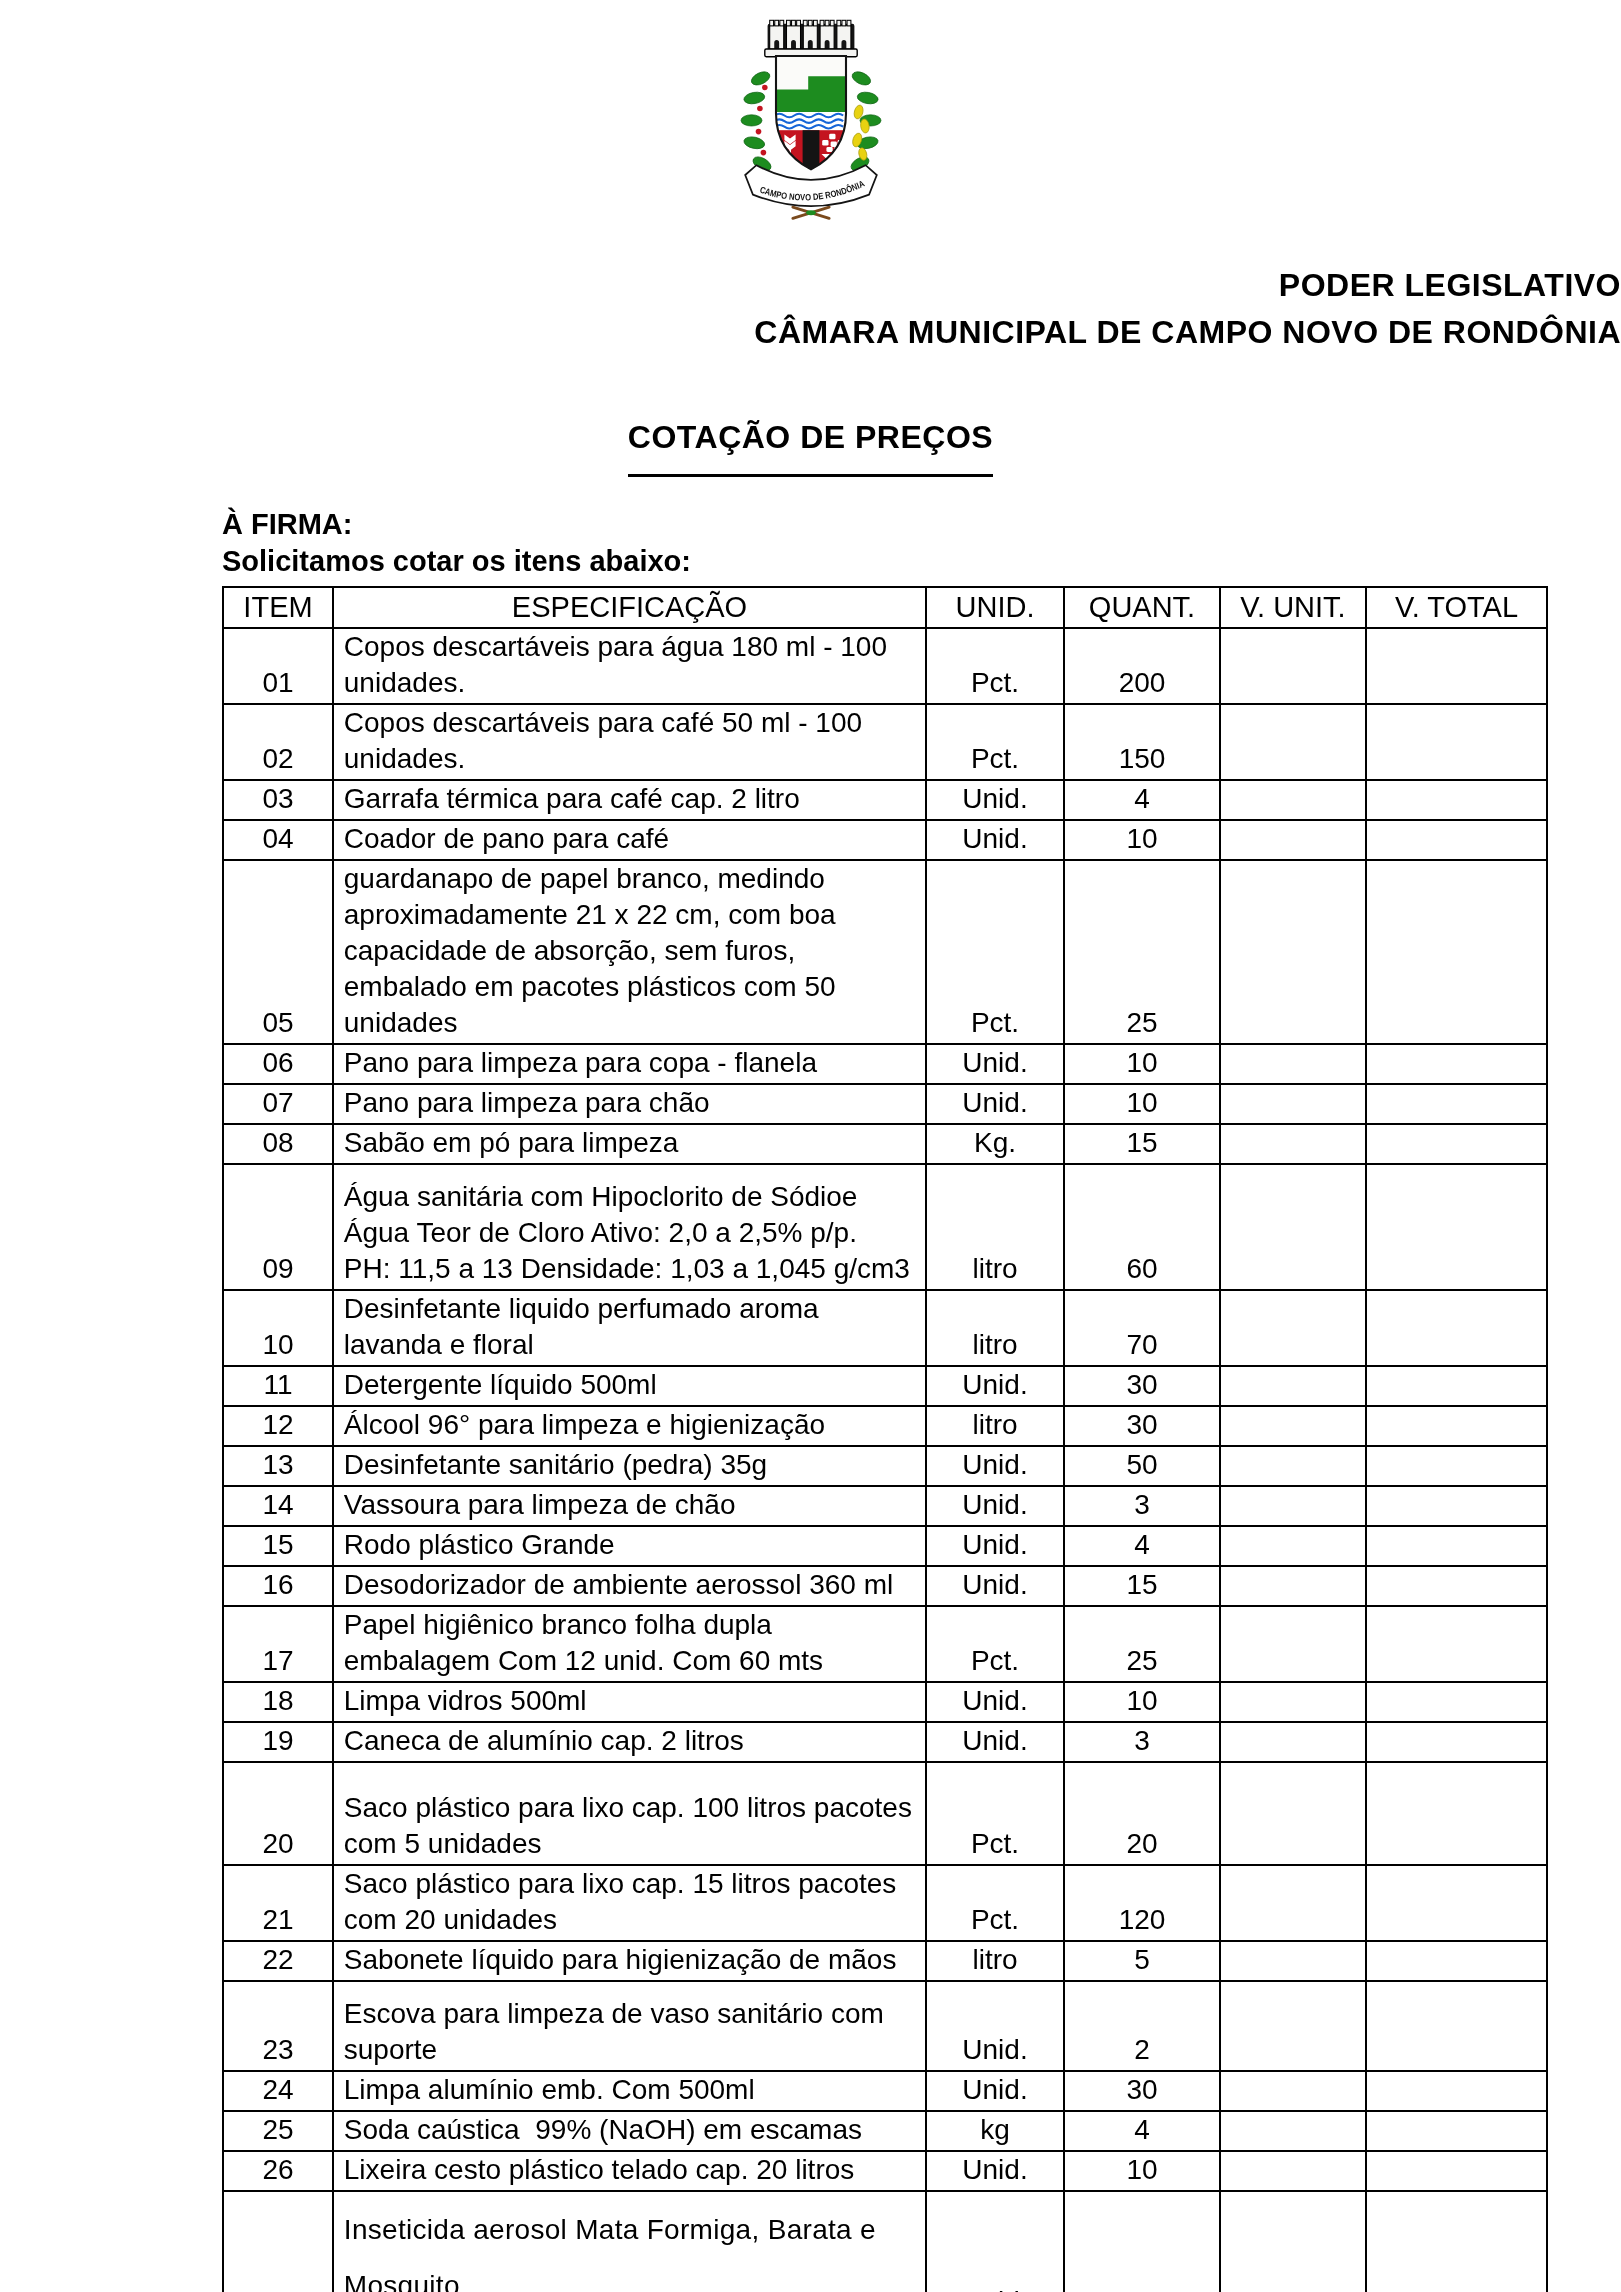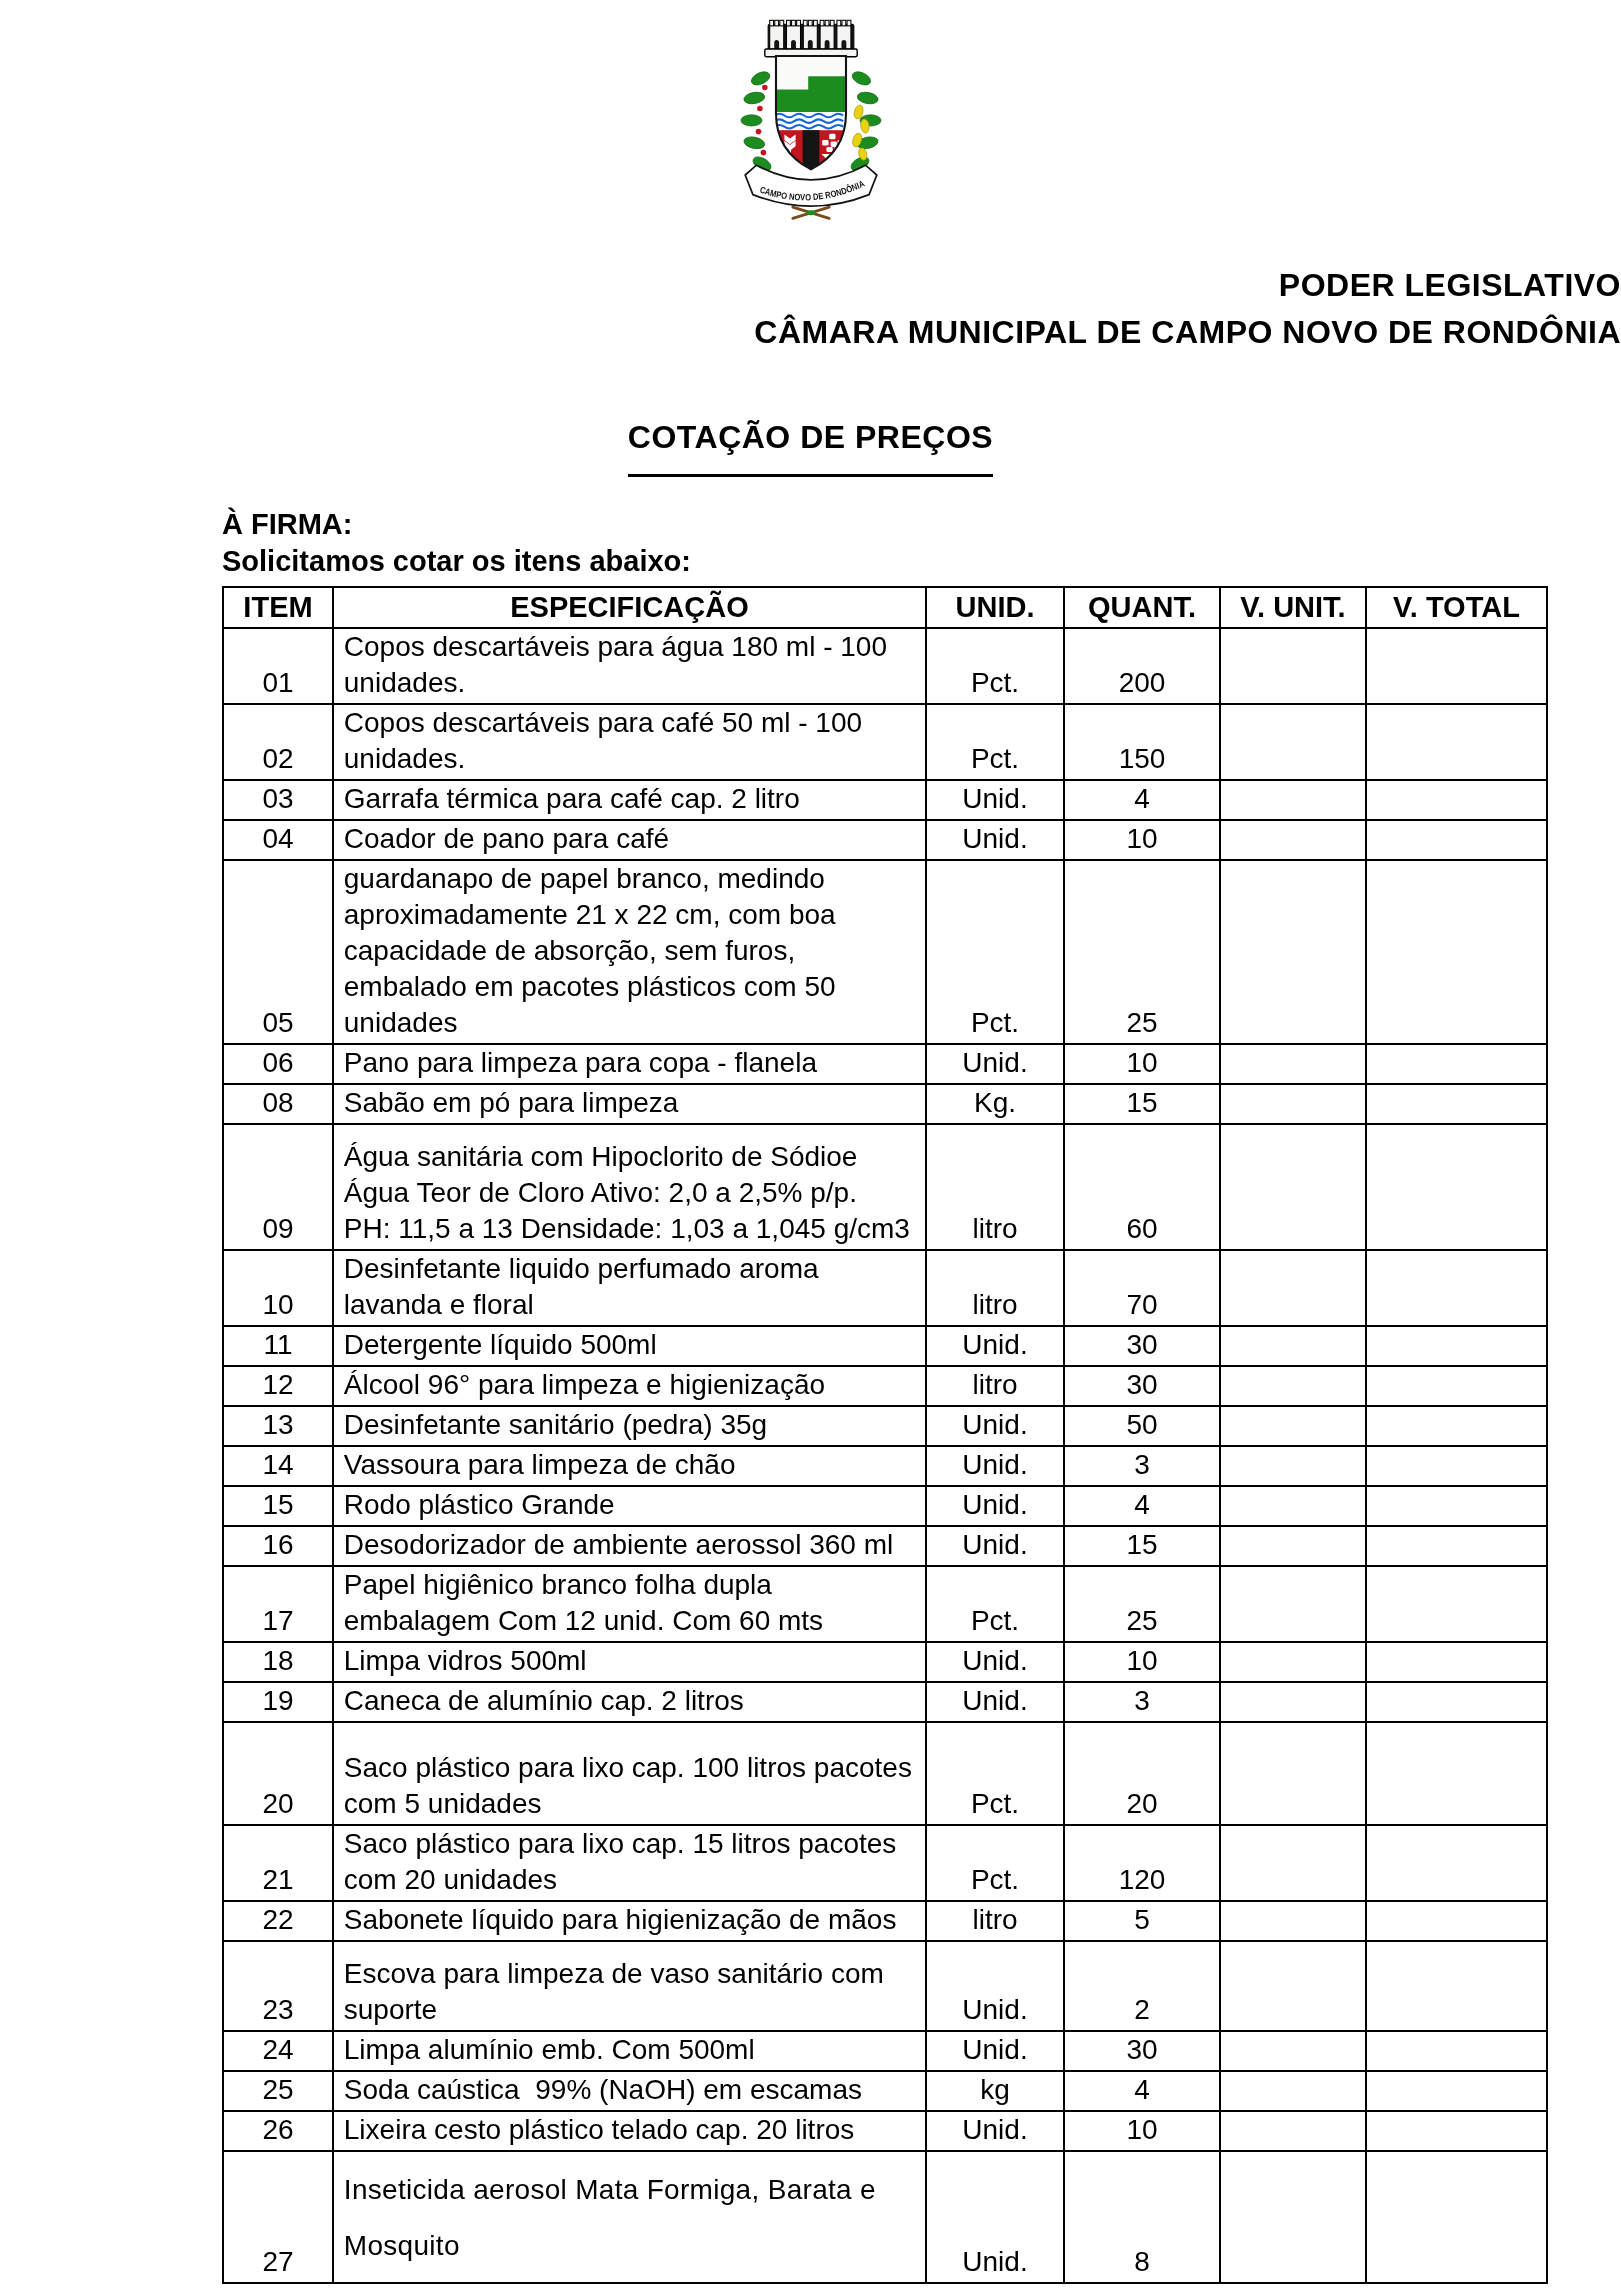--- a/index.html
+++ b/index.html
@@ -71,21 +71,21 @@
   table.quote th, table.quote td {
     border-left: 2px solid #000;
     border-right: 2px solid #000;
     border-top: 2.9px solid #000;
     border-bottom: 2.9px solid #000;
     overflow: hidden;
   }
   table.quote { border: 2.9px solid #000; }
   table.quote th {
     font-size: 29px;
-    font-weight: bold;
+    font-weight: normal;
     height: 39px;
     padding: 0 3.9px;
     text-align: center;
     vertical-align: middle;
   }
   table.quote td {
     font-size: 28px;
     line-height: 36px;
     vertical-align: bottom;
     text-align: center;
@@ -310,20 +310,28 @@
         <td class="c-vtot"></td>
       </tr>
         <tr class="r06">
         <td class="c-item">06</td>
         <td class="c-spec">Pano para limpeza para copa - flanela</td>
         <td class="c-unid">Unid.</td>
         <td class="c-quant">10</td>
         <td class="c-vunit"></td>
         <td class="c-vtot"></td>
       </tr>
+        <tr class="r07">
+        <td class="c-item">07</td>
+        <td class="c-spec">Pano para limpeza para chão</td>
+        <td class="c-unid">Unid.</td>
+        <td class="c-quant">10</td>
+        <td class="c-vunit"></td>
+        <td class="c-vtot"></td>
+      </tr>
         <tr class="r08">
         <td class="c-item">08</td>
         <td class="c-spec">Sabão em pó para limpeza</td>
         <td class="c-unid">Kg.</td>
         <td class="c-quant">15</td>
         <td class="c-vunit"></td>
         <td class="c-vtot"></td>
       </tr>
         <tr class="r09">
         <td class="c-item">09</td>

